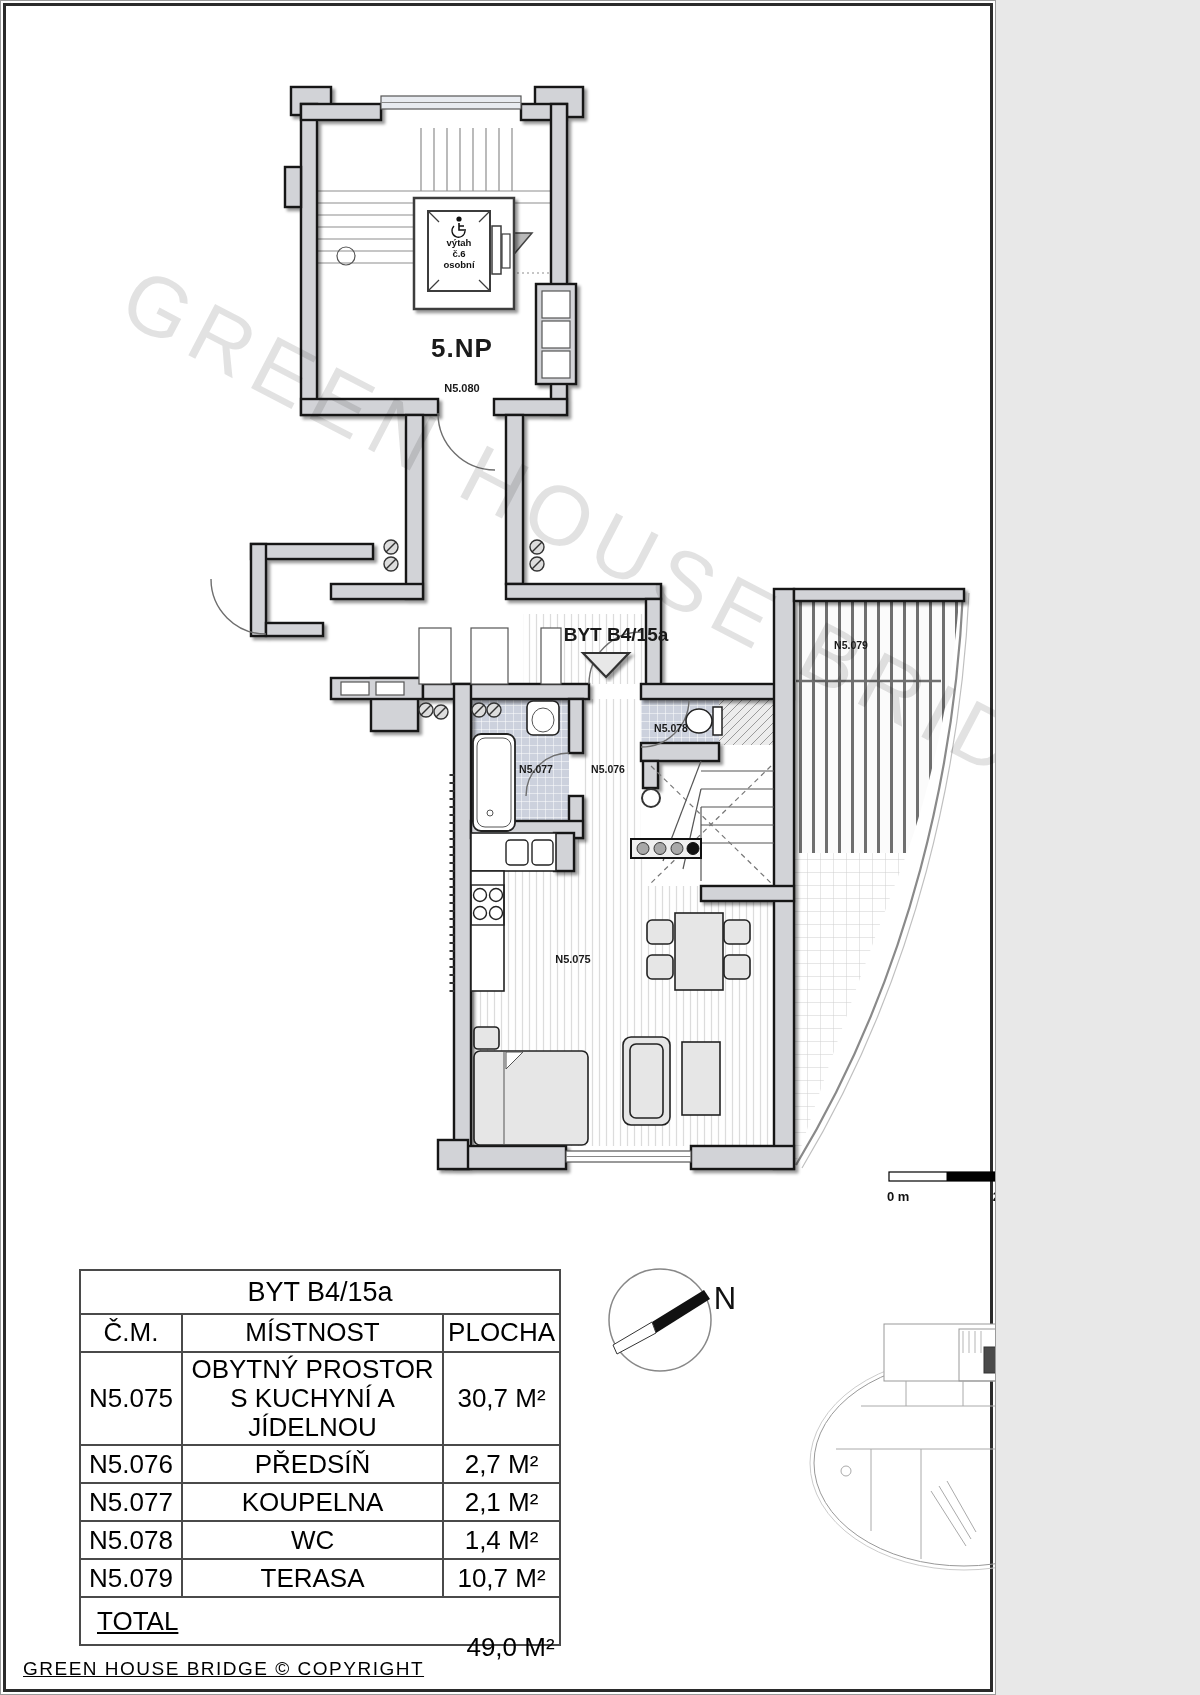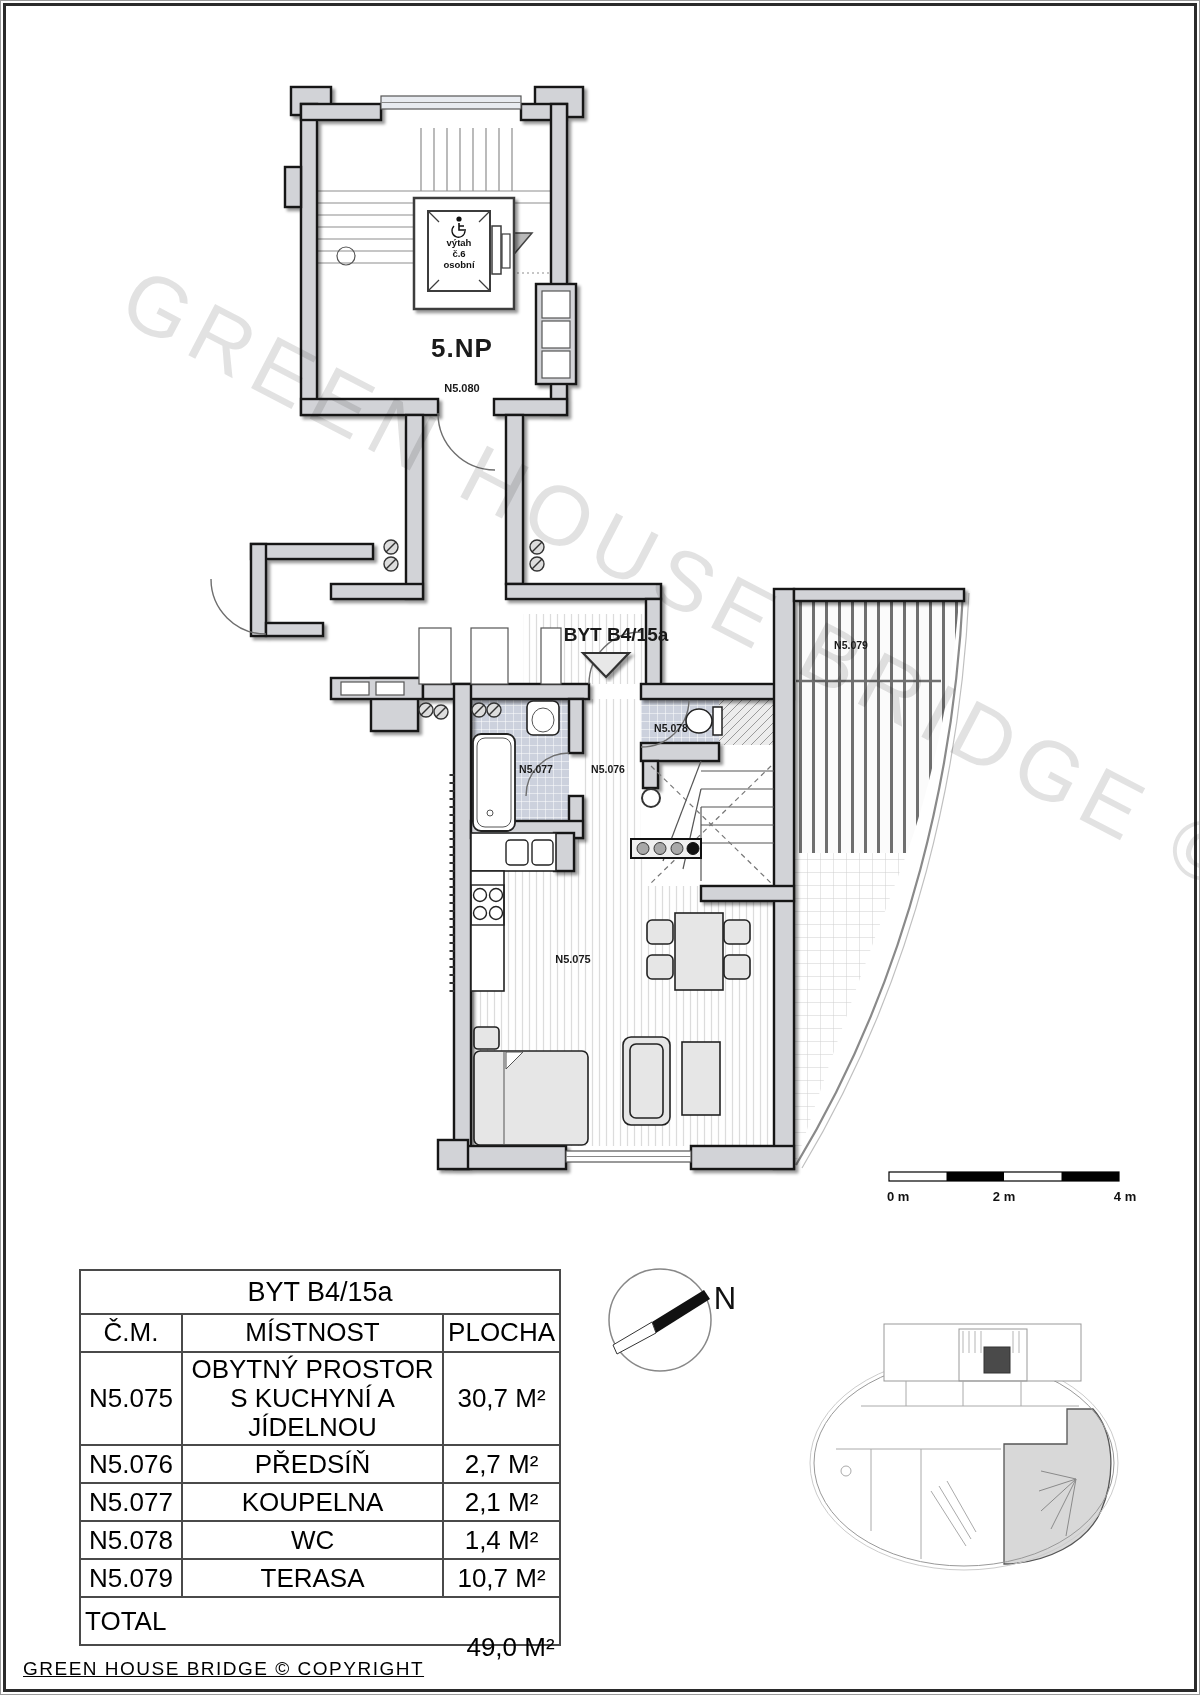--- a/index.html
+++ b/index.html
@@ -1,33 +1,33 @@
 <!DOCTYPE html>
 <html><head>
 <meta charset="utf-8">
 <style>
   html,body{margin:0;padding:0;background:#e8e8e8;}
-  #page{position:relative;width:1200px;height:1695px;background:#fff;box-sizing:border-box;
+  #page{position:relative;width:996px;height:1695px;background:#fff;box-sizing:border-box;
         border:1px solid #9a9a9a;outline:3px solid #2b2b2b;outline-offset:-6px;overflow:hidden;
         font-family:"Liberation Sans", sans-serif;}
   #plan-svg{position:absolute;left:0;top:0;}
   #watermark{position:absolute;left:150px;top:248px;transform:rotate(27.5deg);transform-origin:left top;
         font-size:84px;letter-spacing:10px;white-space:nowrap;color:rgba(50,50,50,0.14);
         mix-blend-mode:multiply;pointer-events:none;font-weight:400;}
   table.legend{position:absolute;left:78px;top:1268px;width:482px;border-collapse:collapse;
         font-size:26px;color:#000;background:#fff;}
   table.legend td,table.legend th{border:2px solid #4a4a4a;text-align:center;padding:2px 4px;
         font-weight:normal;line-height:1.12;}
   table.legend .t-title{height:38px;font-size:27px;}
   table.legend .t-head{height:38px;}
   table.legend .row-tall{height:64px;}
   table.legend .row-std{height:38px;}
   table.legend .col-id{width:92px;}
   table.legend .col-area{width:105px;text-align:right;}
-  table.legend .total-cell{position:relative;text-align:left;height:42px;padding-left:4px;}
+  table.legend .total-cell{position:relative;text-align:left;height:42px;padding-left:16px;text-decoration:underline;}
   table.legend .total-value{position:absolute;left:377px;width:105px;top:50%;transform:translateY(-50%);
         text-align:center;margin-top:27px;}
   #footer{position:absolute;left:22px;bottom:14px;font-size:19px;letter-spacing:1.5px;color:#000;text-decoration:underline;}
   text{font-family:"Liberation Sans", sans-serif;}
 </style>
 </head>
 <body>
 
 <div id="page">
 

